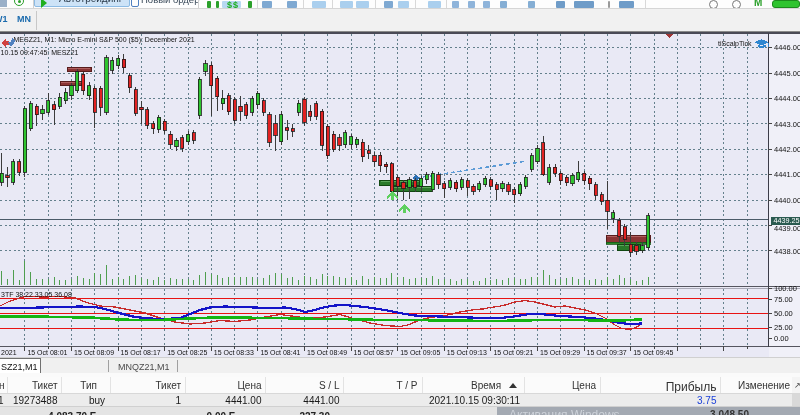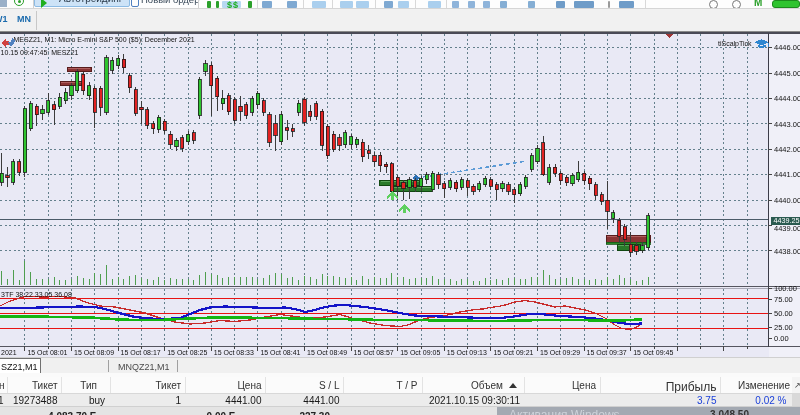--- a/index.html
+++ b/index.html
@@ -275,21 +275,21 @@
 </div>
 <div class="abs" style="left:0;top:373px;width:800px;height:4px;background:#fafafa"></div>
 <div class="abs" style="left:0;top:377px;width:800px;height:17px;background:#fbfbfb;border-bottom:1px solid #d8d8d8;overflow:hidden">
 <div class="abs" style="left:-95.5px;top:3px;width:100px;text-align:right;font-size:10px;color:#333">н</div>
 <div class="abs" style="left:-42.5px;top:3px;width:100px;text-align:right;font-size:10px;color:#333">Тикет</div>
 <div class="abs" style="left:5.0px;top:3px;width:92px;text-align:right;font-size:10px;color:#333">Тип</div>
 <div class="abs" style="left:81.0px;top:3px;width:100px;text-align:right;font-size:10px;color:#333">Тикет</div>
 <div class="abs" style="left:161.5px;top:3px;width:100px;text-align:right;font-size:10px;color:#333">Цена</div>
 <div class="abs" style="left:239.5px;top:3px;width:100px;text-align:right;font-size:10px;color:#333">S / L</div>
 <div class="abs" style="left:317.5px;top:3px;width:100px;text-align:right;font-size:10px;color:#333">Т / Р</div>
-<div class="abs" style="left:471.0px;top:3px;font-size:10px;color:#333">Объем</div>
+<div class="abs" style="left:471.0px;top:3px;font-size:10px;color:#333">Время</div>
 <div class="abs" style="left:496.0px;top:3px;width:100px;text-align:right;font-size:10px;color:#333">Цена</div>
 <div class="abs" style="left:616.5px;top:3px;width:100px;text-align:right;font-size:12px;color:#333">Прибыль</div>
 <div class="abs" style="left:690.0px;top:3px;width:100px;text-align:right;font-size:10px;color:#333">Изменение</div>
 <div class="abs" style="left:509px;top:6px;width:0;height:0;border-left:4px solid transparent;border-right:4px solid transparent;border-bottom:5px solid #333"></div>
 <div class="abs" style="left:6.5px;top:0;width:1px;height:17px;background:#e3e3e3"></div>
 <div class="abs" style="left:60.5px;top:0;width:1px;height:17px;background:#e3e3e3"></div>
 <div class="abs" style="left:110.0px;top:0;width:1px;height:17px;background:#e3e3e3"></div>
 <div class="abs" style="left:185.0px;top:0;width:1px;height:17px;background:#e3e3e3"></div>
 <div class="abs" style="left:264.5px;top:0;width:1px;height:17px;background:#e3e3e3"></div>
 <div class="abs" style="left:343.0px;top:0;width:1px;height:17px;background:#e3e3e3"></div>
@@ -302,21 +302,20 @@
 </div>
 <div class="abs" style="left:0;top:394px;width:800px;height:13px;background:#ececec;border-bottom:1px solid #d0d0d0;overflow:hidden">
 <div class="abs" style="left:-136.5px;top:1px;width:140px;text-align:right;font-size:10px;color:#1a1a1a">1</div>
 <div class="abs" style="left:-82.5px;top:1px;width:140px;text-align:right;font-size:10px;color:#1a1a1a">19273488</div>
 <div class="abs" style="left:-35.0px;top:1px;width:140px;text-align:right;font-size:10px;color:#1a1a1a">buy</div>
 <div class="abs" style="left:41.0px;top:1px;width:140px;text-align:right;font-size:10px;color:#1a1a1a">1</div>
 <div class="abs" style="left:121.5px;top:1px;width:140px;text-align:right;font-size:10px;color:#1a1a1a">4441.00</div>
 <div class="abs" style="left:199.5px;top:1px;width:140px;text-align:right;font-size:10px;color:#1a1a1a">4441.00</div>
 <div class="abs" style="left:380.0px;top:1px;width:140px;text-align:right;font-size:10px;color:#1a1a1a">2021.10.15 09:30:11</div>
 <div class="abs" style="left:576.5px;top:1px;width:140px;text-align:right;font-size:10px;color:#1a3fd9">3.75</div>
-<div class="abs" style="left:646.5px;top:1px;width:140px;text-align:right;font-size:10px;color:#1a3fd9">0.02 %</div>
 <div class="abs" style="left:792px;top:0;width:8px;height:13px;background:#d9d9d9"></div>
 </div>
 <div class="abs" style="left:0;top:407px;width:800px;height:8px;background:#e4e4e4;overflow:hidden">
 <div class="abs" style="left:-3px;top:4px;width:100px;text-align:right;font-size:10px;font-weight:bold;color:#222">4 083.70 Б</div>
 <div class="abs" style="left:136px;top:4px;width:100px;text-align:right;font-size:10px;font-weight:bold;color:#222">0.00 Б</div>
 <div class="abs" style="left:230px;top:4px;width:100px;text-align:right;font-size:10px;font-weight:bold;color:#222">227.30</div>
 <div class="abs" style="left:497px;top:0;width:303px;height:8px;background:#a3a9b2"></div>
 <div class="abs" style="left:509px;top:1px;font-size:12px;color:#ced3da">Активация Windows</div>
 <div class="abs" style="left:649px;top:2px;width:100px;text-align:right;font-size:10px;font-weight:bold;color:#333">3 048.50</div>
 </div>

